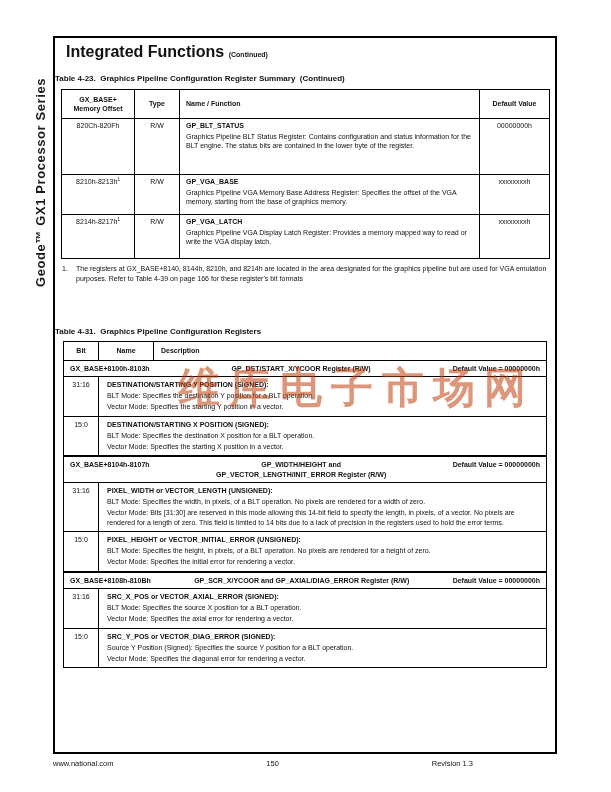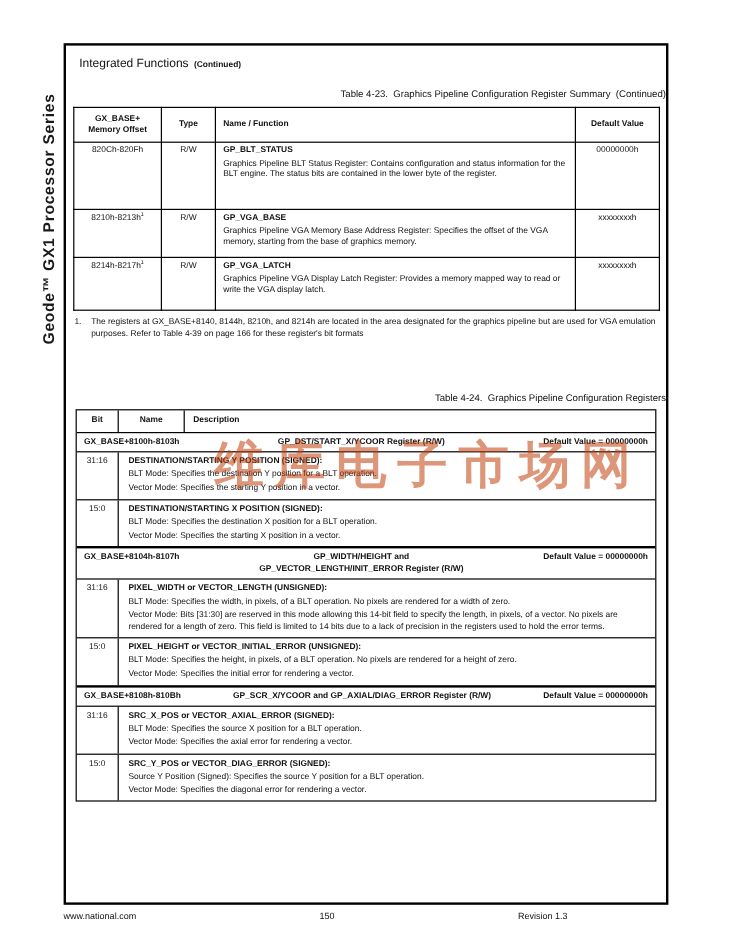--- a/index.html
+++ b/index.html
@@ -22,26 +22,26 @@
     color: #1a1a1a;
   }
   .frame {
     position: absolute;
     left: 53px; top: 36px;
     width: 500px; height: 714px;
     border: 2px solid #000;
     background: #fff;
   }
   .doc-heading { margin: 5px 0 0 11px; }
-  .doc-heading .big { font-size: 10px; font-weight: normal; }
+  .doc-heading .big { font-size: 16px; font-weight: bold; }
   .doc-heading .small { font-size: 7px; font-weight: bold; }
   .tbl-title {
     margin-top: 13px;
-    text-align: right;
-    font-size: 8px; font-weight: normal;
+    text-align: left;
+    font-size: 8px; font-weight: bold;
     white-space: pre-wrap;
   }
   
   .t23 {
     border-collapse: collapse;
     margin: 6px 0 0 6px;
     width: 488px;
     font-size: 7px;
     line-height: 9.5px;
     table-layout: fixed;
@@ -172,21 +172,21 @@
         <td>xxxxxxxxh</td>
       </tr>
     </tbody>
       </table>
 
     <div class="footnote">
       <span class="num">1.</span>
       <span>The registers at GX_BASE+8140, 8144h, 8210h, and 8214h are located in the area designated for the graphics pipeline but are used for VGA emulation purposes. Refer to Table 4-39 on page 166 for these register's bit formats</span>
     </div>
 
-    <div class="tbl-title" style="margin-top:44px">Table 4-24.  Graphics Pipeline Configuration Registers</div>
+    <div class="tbl-title" style="margin-top:44px">Table 4-31.  Graphics Pipeline Configuration Registers</div>
 
     <div class="t24">
       <div class="t24-head">
         <div>Bit</div>
         <div>Name</div>
         <div>Description</div>
       </div>
 
       <div class="t24-section">
         <div class="t24-sec-head">

